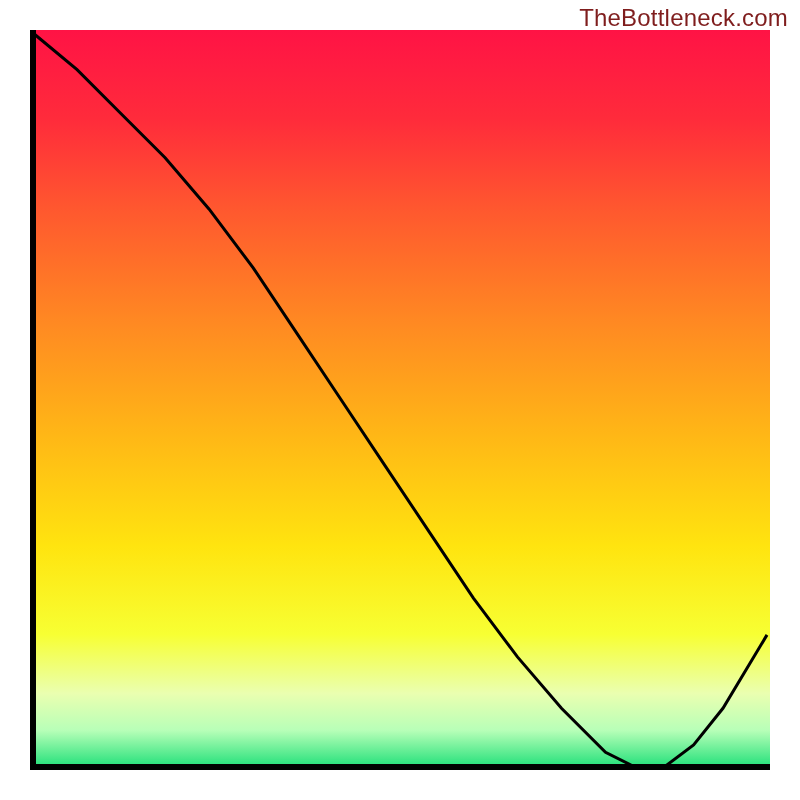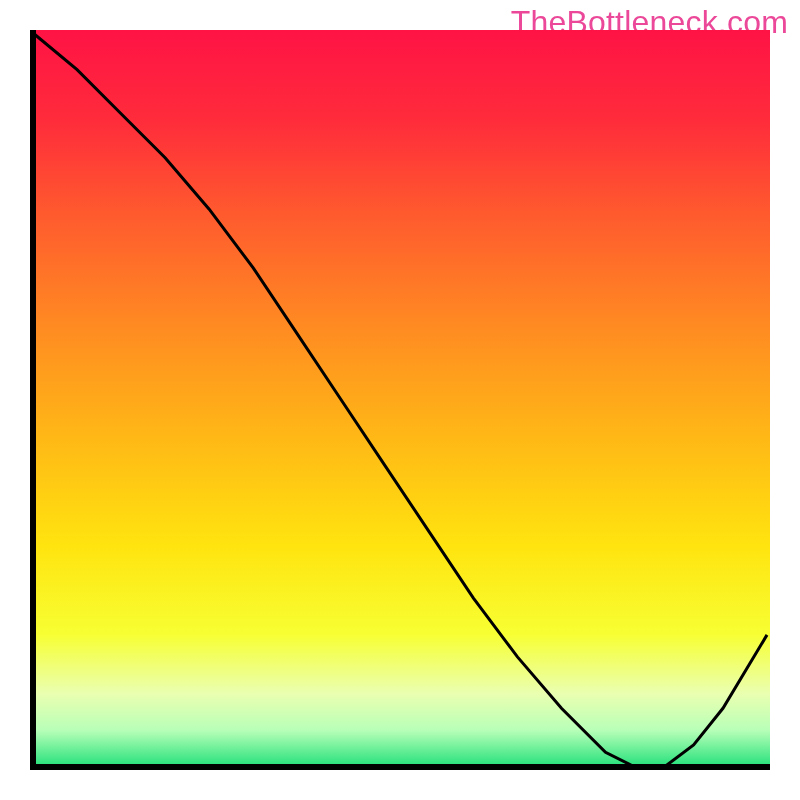--- a/index.html
+++ b/index.html
@@ -12,23 +12,23 @@
   }
   .container {
     position: relative;
     width: 800px;
     height: 800px;
   }
   .watermark {
     position: absolute;
     top: 4px;
     right: 12px;
-    font-size: 32px;
+    font-size: 24px;
     font-weight: 500;
-    color: #ec4899;
+    color: #7f1d1d;
     font-family: Arial, sans-serif;
     letter-spacing: 0.2px;
   }
   .chart-frame {
     position: absolute;
     left: 30px;
     top: 30px;
     width: 740px;
     height: 740px;
   }

